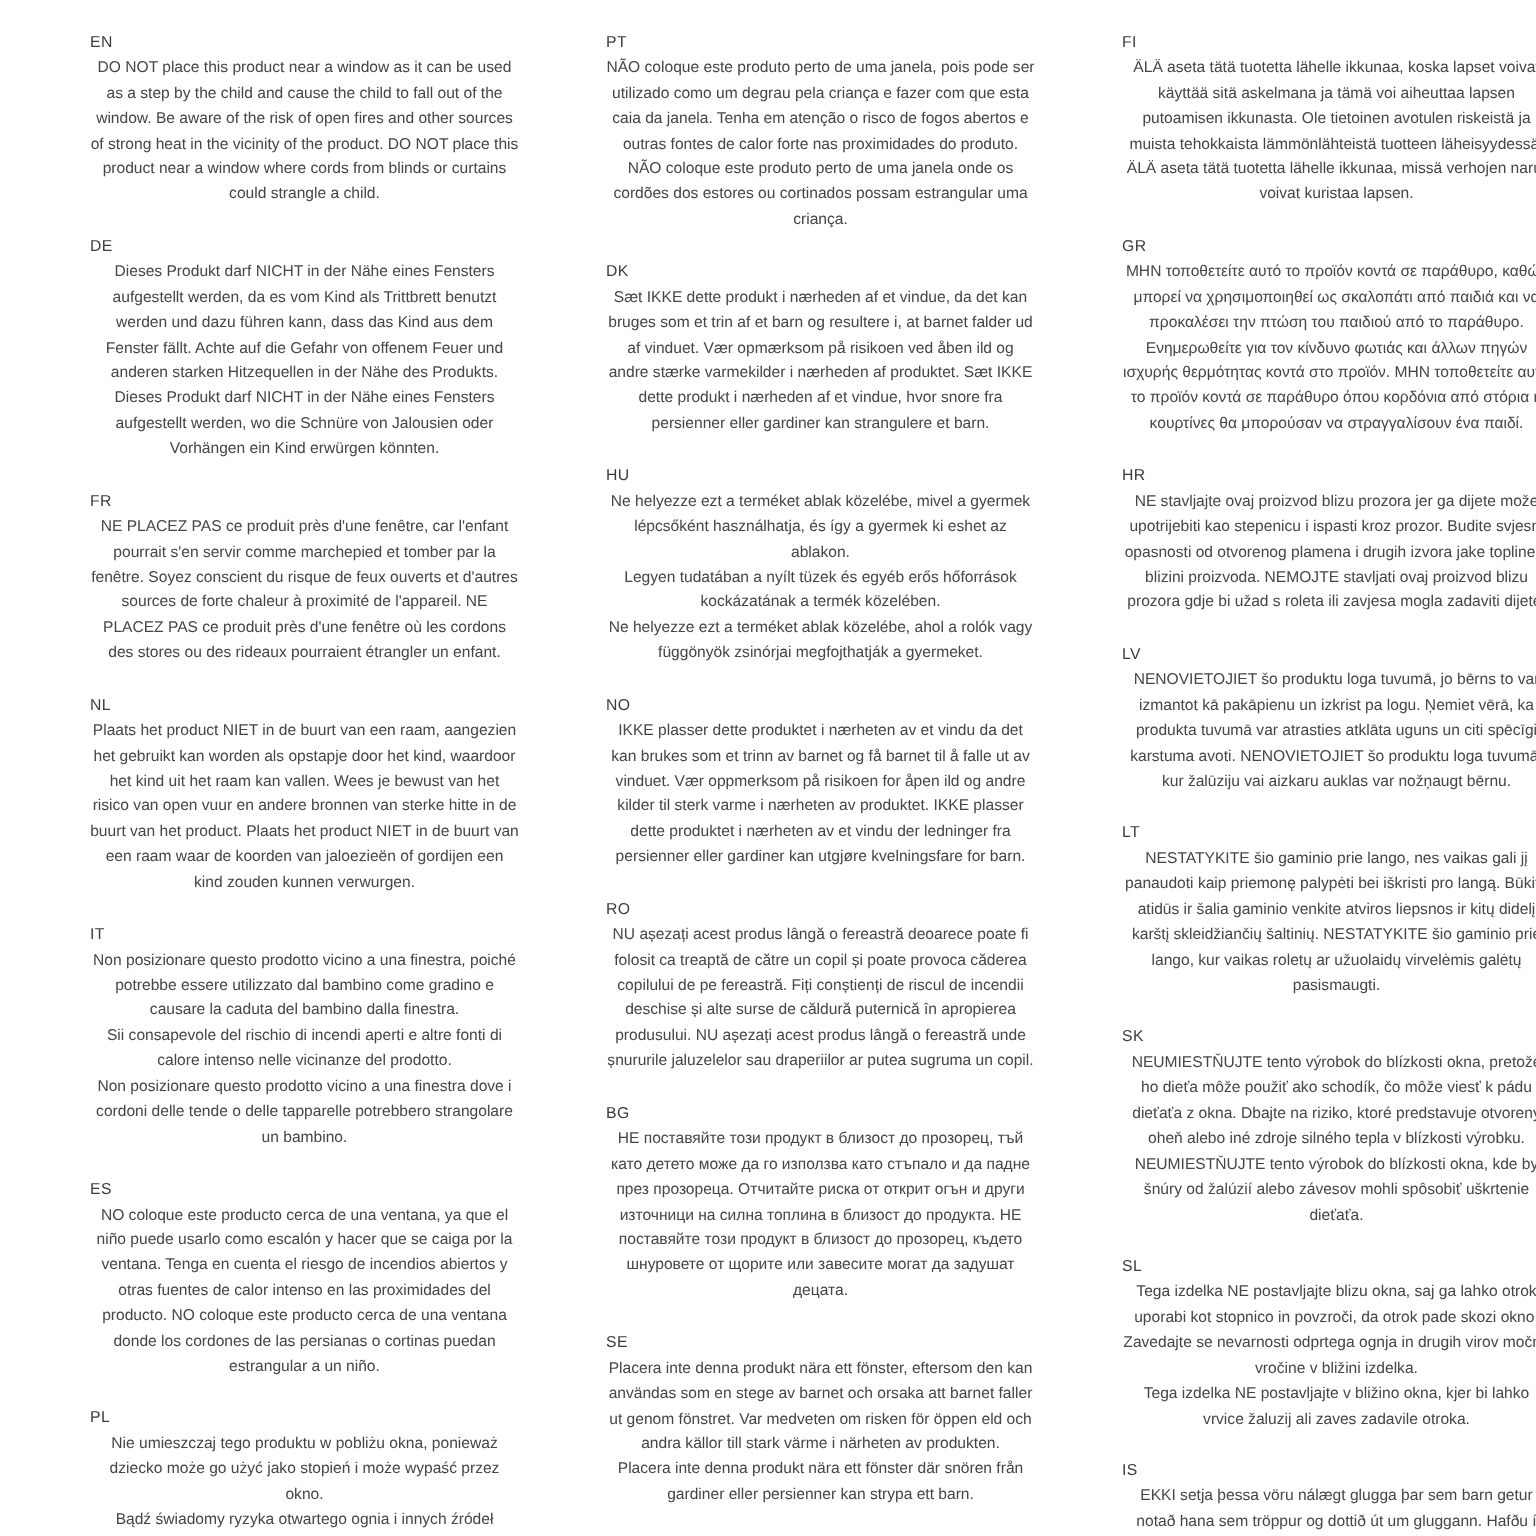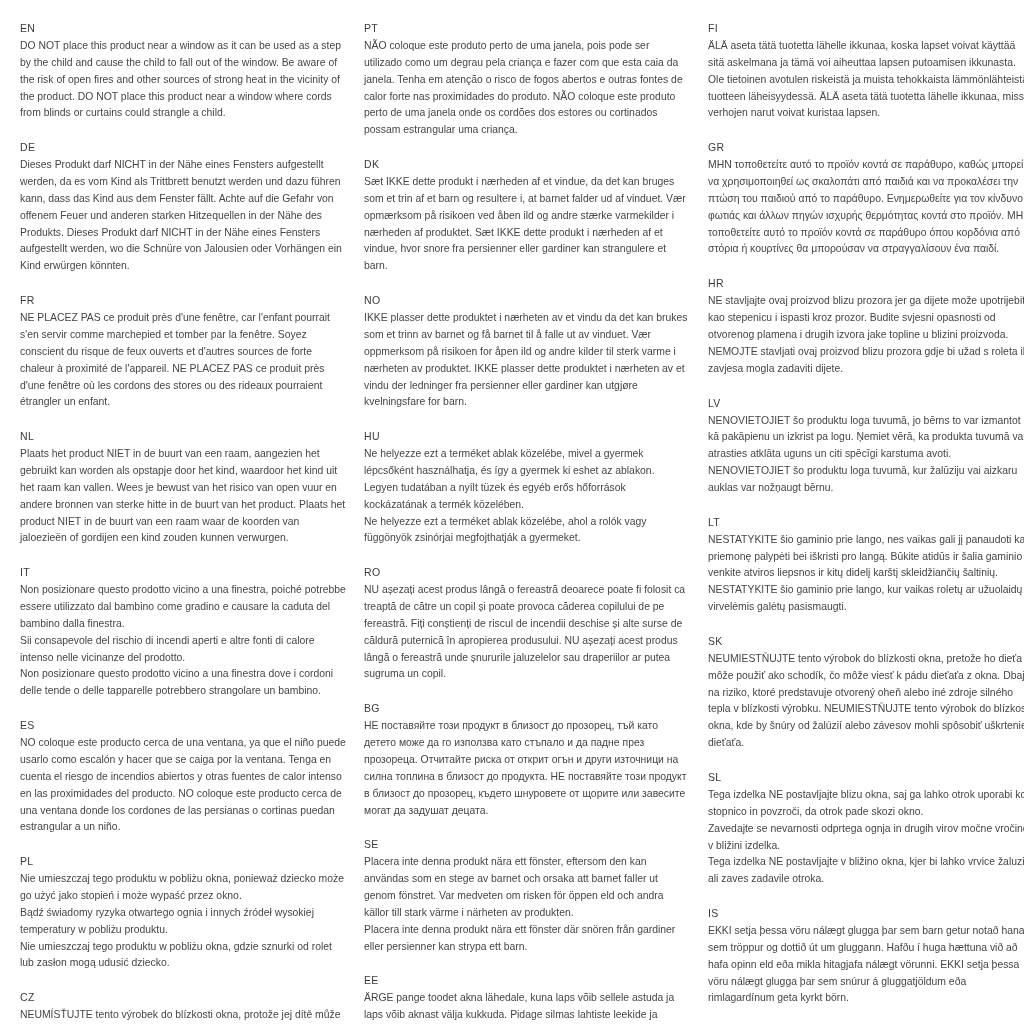--- a/index.html
+++ b/index.html
@@ -29,35 +29,36 @@
   }
   .column {
     width: 326px;
     flex: 0 0 326px;
     display: flex;
     flex-direction: column;
     gap: 19px;
   }
   .lang-section {
     display: block;
+    margin-left: 40px;
   }
   .lang-code {
     font-size: 10.5px;
     font-weight: 400;
     letter-spacing: 0.3px;
     margin: 0 0 4px 0;
     color: #3b3b3b;
   }
   .lang-text {
     font-size: 10.4px;
     line-height: 1.62;
     margin: 0;
     color: #454545;
     white-space: pre-line;
-    text-align: left;
+    text-align: center;
   }
 </style>
 </head>
 <body>
 
 <div class="page">
   <div class="columns-row" id="columns-row">
       <div class="column">
         <section class="lang-section">
           <h2 class="lang-code">EN</h2>
@@ -99,28 +100,28 @@
       <div class="column">
         <section class="lang-section">
           <h2 class="lang-code">PT</h2>
           <p class="lang-text">NÃO coloque este produto perto de uma janela, pois pode ser utilizado como um degrau pela criança e fazer com que esta caia da janela. Tenha em atenção o risco de fogos abertos e outras fontes de calor forte nas proximidades do produto. NÃO coloque este produto perto de uma janela onde os cordões dos estores ou cortinados possam estrangular uma criança.</p>
         </section>
         <section class="lang-section">
           <h2 class="lang-code">DK</h2>
           <p class="lang-text">Sæt IKKE dette produkt i nærheden af et vindue, da det kan bruges som et trin af et barn og resultere i, at barnet falder ud af vinduet. Vær opmærksom på risikoen ved åben ild og andre stærke varmekilder i nærheden af produktet. Sæt IKKE dette produkt i nærheden af et vindue, hvor snore fra persienner eller gardiner kan strangulere et barn.</p>
         </section>
         <section class="lang-section">
-          <h2 class="lang-code">NO</h2>
-          <p class="lang-text">IKKE plasser dette produktet i nærheten av et vindu da det kan brukes som et trinn av barnet og få barnet til å falle ut av vinduet. Vær oppmerksom på risikoen for åpen ild og andre kilder til sterk varme i nærheten av produktet. IKKE plasser dette produktet i nærheten av et vindu der ledninger fra persienner eller gardiner kan utgjøre kvelningsfare for barn.</p>
-        </section>
-        <section class="lang-section">
           <h2 class="lang-code">HU</h2>
           <p class="lang-text">Ne helyezze ezt a terméket ablak közelébe, mivel a gyermek lépcsőként használhatja, és így a gyermek ki eshet az ablakon.
 Legyen tudatában a nyílt tüzek és egyéb erős hőforrások kockázatának a termék közelében.
 Ne helyezze ezt a terméket ablak közelébe, ahol a rolók vagy függönyök zsinórjai megfojthatják a gyermeket.</p>
+        </section>
+        <section class="lang-section">
+          <h2 class="lang-code">NO</h2>
+          <p class="lang-text">IKKE plasser dette produktet i nærheten av et vindu da det kan brukes som et trinn av barnet og få barnet til å falle ut av vinduet. Vær oppmerksom på risikoen for åpen ild og andre kilder til sterk varme i nærheten av produktet. IKKE plasser dette produktet i nærheten av et vindu der ledninger fra persienner eller gardiner kan utgjøre kvelningsfare for barn.</p>
         </section>
         <section class="lang-section">
           <h2 class="lang-code">RO</h2>
           <p class="lang-text">NU așezați acest produs lângă o fereastră deoarece poate fi folosit ca treaptă de către un copil și poate provoca căderea copilului de pe fereastră. Fiți conștienți de riscul de incendii deschise și alte surse de căldură puternică în apropierea produsului. NU așezați acest produs lângă o fereastră unde șnururile jaluzelelor sau draperiilor ar putea sugruma un copil.</p>
         </section>
         <section class="lang-section">
           <h2 class="lang-code">BG</h2>
           <p class="lang-text">НЕ поставяйте този продукт в близост до прозорец, тъй като детето може да го използва като стъпало и да падне през прозореца. Отчитайте риска от открит огън и други източници на силна топлина в близост до продукта. НЕ поставяйте този продукт в близост до прозорец, където шнуровете от щорите или завесите могат да задушат децата.</p>
         </section>
         <section class="lang-section">

